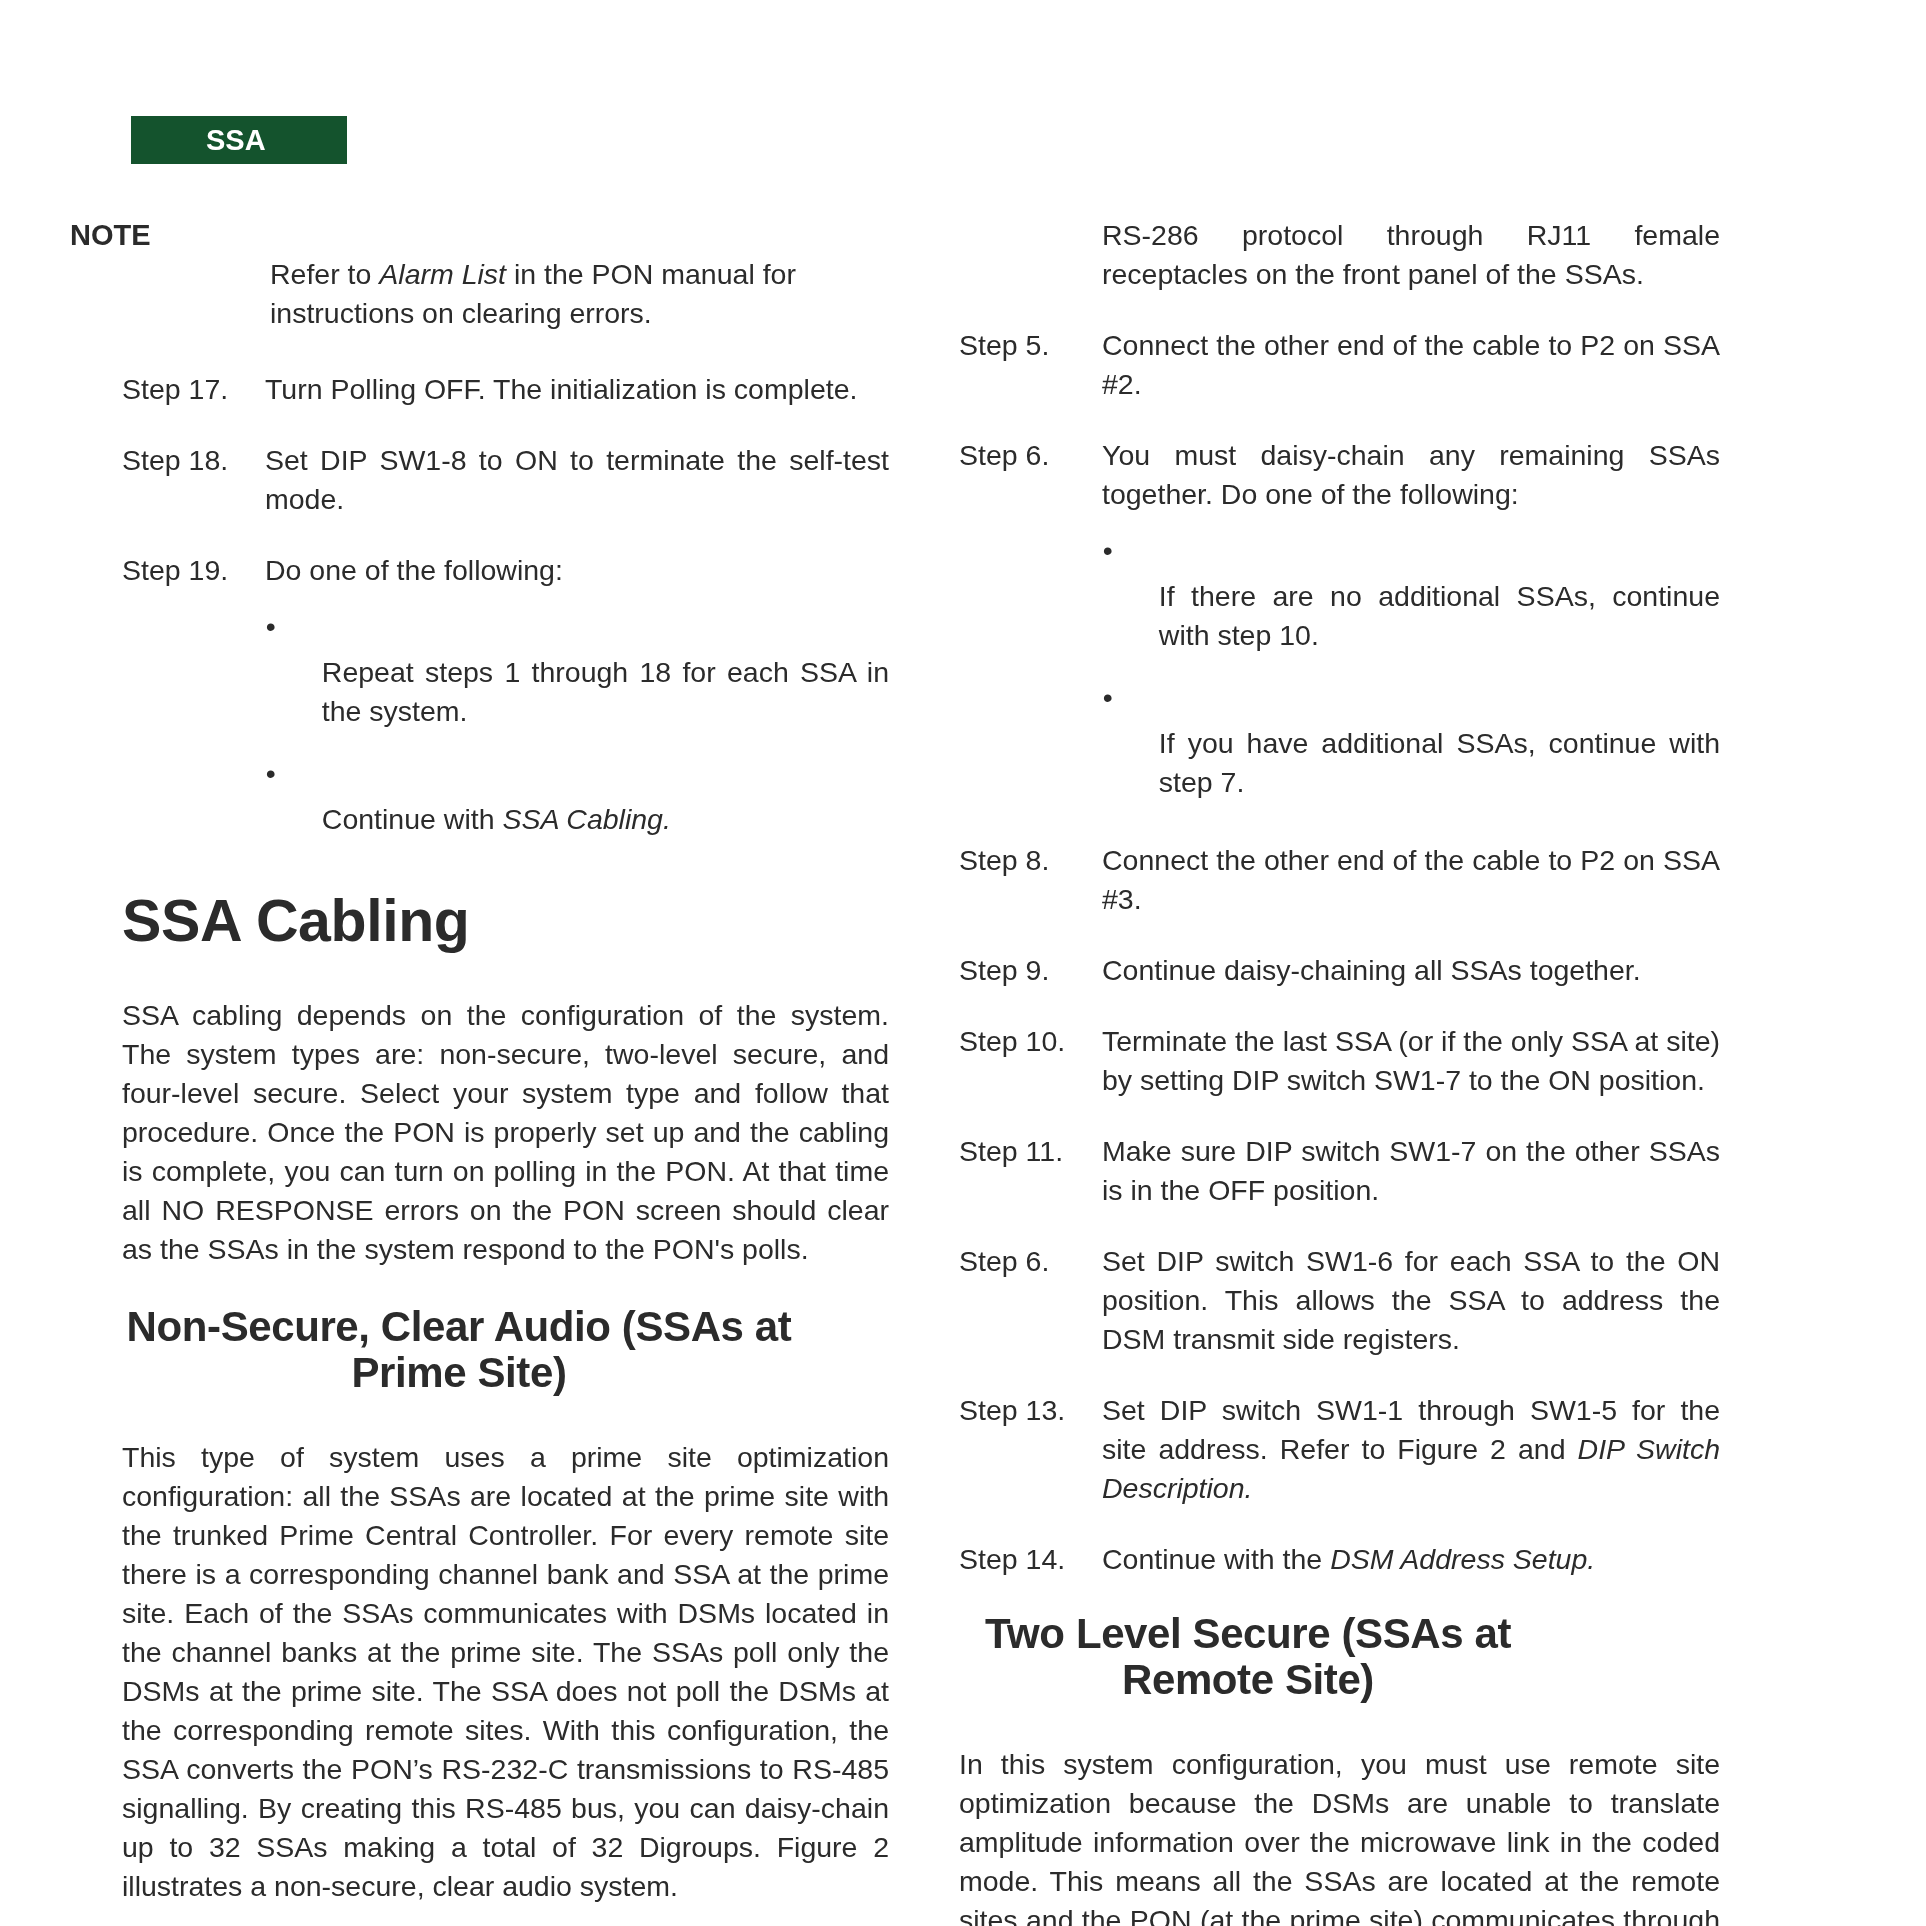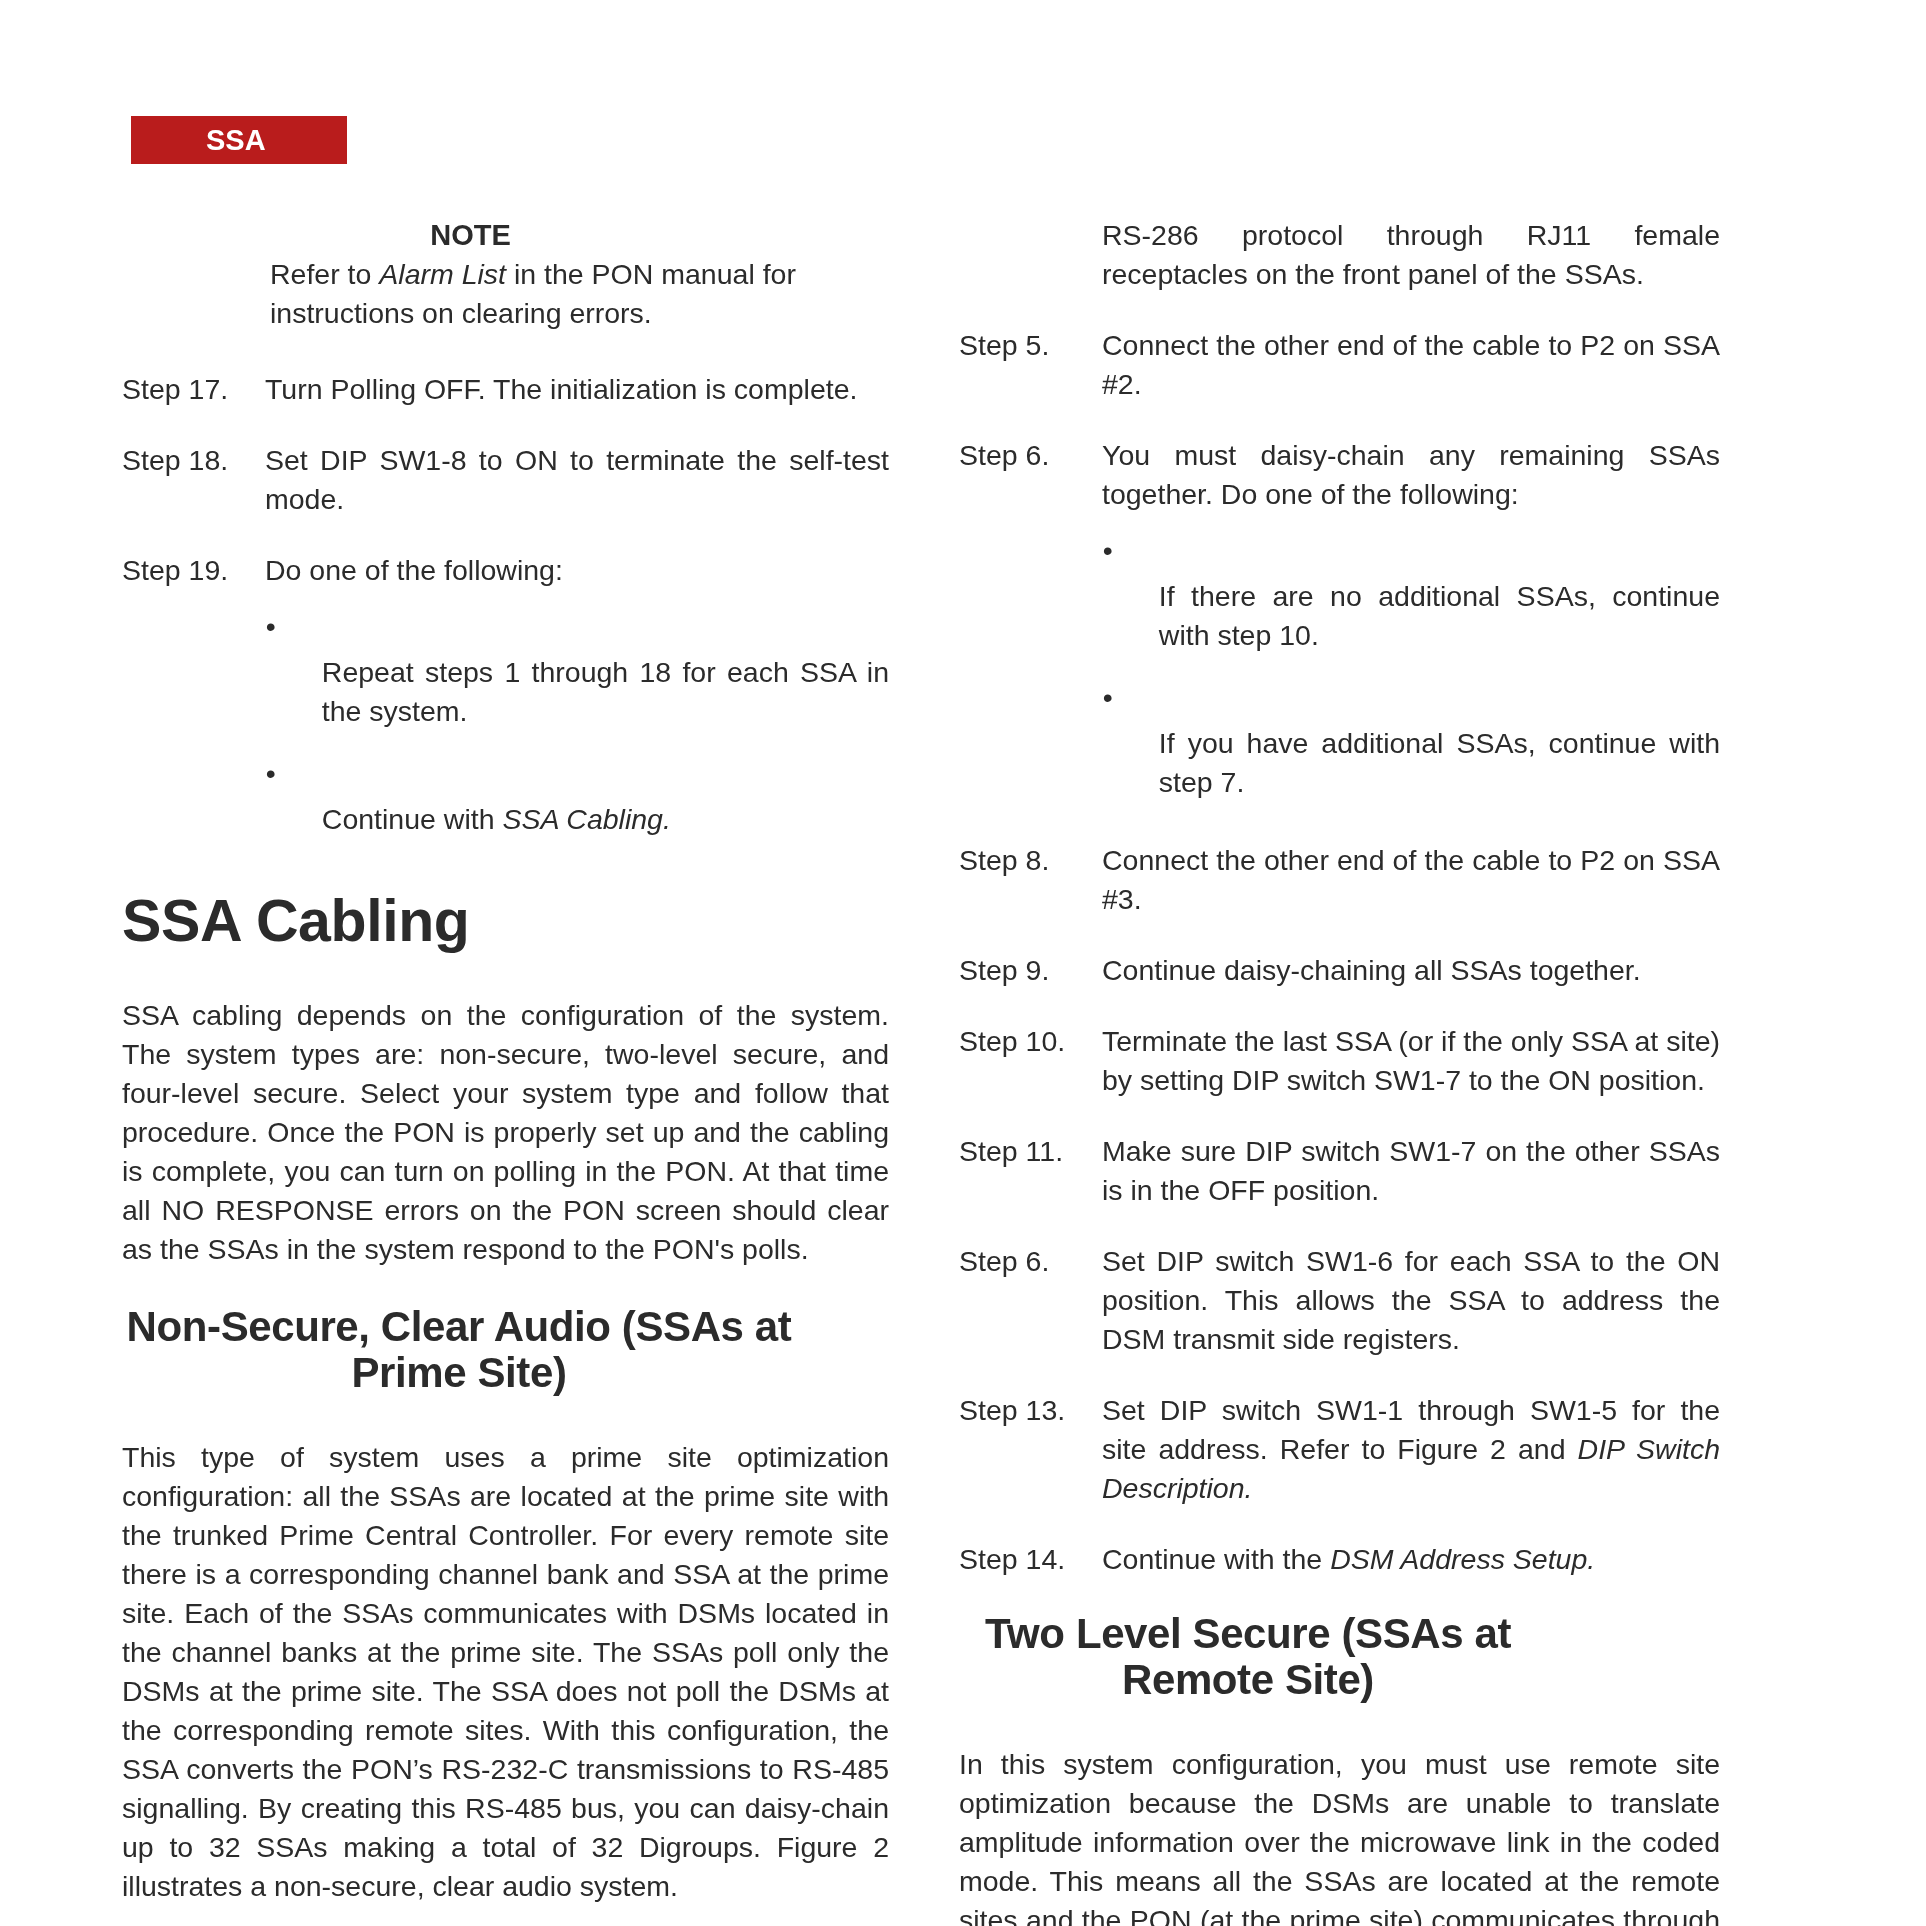--- a/index.html
+++ b/index.html
@@ -1,26 +1,26 @@
 <!DOCTYPE html>
 <html style="font-size:6.2px"><head>
 <meta charset="utf-8">
 <style>
   html, body { margin: 0; padding: 0; background: #ffffff; }
   body { width: 1938px; height: 2555px; position: relative; overflow: hidden;
          font-family: "Liberation Sans", sans-serif; color: #2b2b2b; }
   .tab { position: absolute; left: 131px; top: 116px; width: 216px; height: 48px;
-         background: #b91c1c; color: #ffffff; font-weight: bold; font-size: 29px;
+         background: #14532d; color: #ffffff; font-weight: bold; font-size: 29px;
          display: flex; align-items: center; padding-left: 75px; box-sizing: border-box; }
   .col { position: absolute; }
   .left { left: 122px; top: 216px; width: 767px; }
   .right { left: 959px; top: 216px; width: 761px; }
   .txt { font-size: 28.5px; line-height: 39px; }
   .note { margin-left: 148px; width: 601px; }
-  .note-title { text-align: center; font-weight: bold; font-size: 29px; line-height: 39px; margin-left: -200px; }
+  .note-title { text-align: left; font-weight: bold; font-size: 29px; line-height: 39px; margin-left: -200px; }
   .step { display: flex; margin-bottom: 32px; }
   .step .lbl { flex: 0 0 143px; }
   .step .body { flex: 1; text-align: justify; }
   .bullets { margin-left: 143px; margin-top: -15.4px; }
   .bullet { display: flex; margin-bottom: 23px; }
   .bullet .dot { flex: 0 0 56px; font-size: 28.5px; padding-left: 0.8px; }
   .bullet .btxt { flex: 1; text-align: justify; margin-top: 46px; }
   h1 { font-size: 59px; line-height: 65px; margin: 50px 0 42px 0; font-weight: bold; letter-spacing: -0.4px; }
   h2 { font-size: 42px; line-height: 46px; margin: 35px 0 42px 0; font-weight: bold; letter-spacing: -0.4px; text-align: center; }
   p.para { margin: 0 0 23px 0; text-align: justify; }

